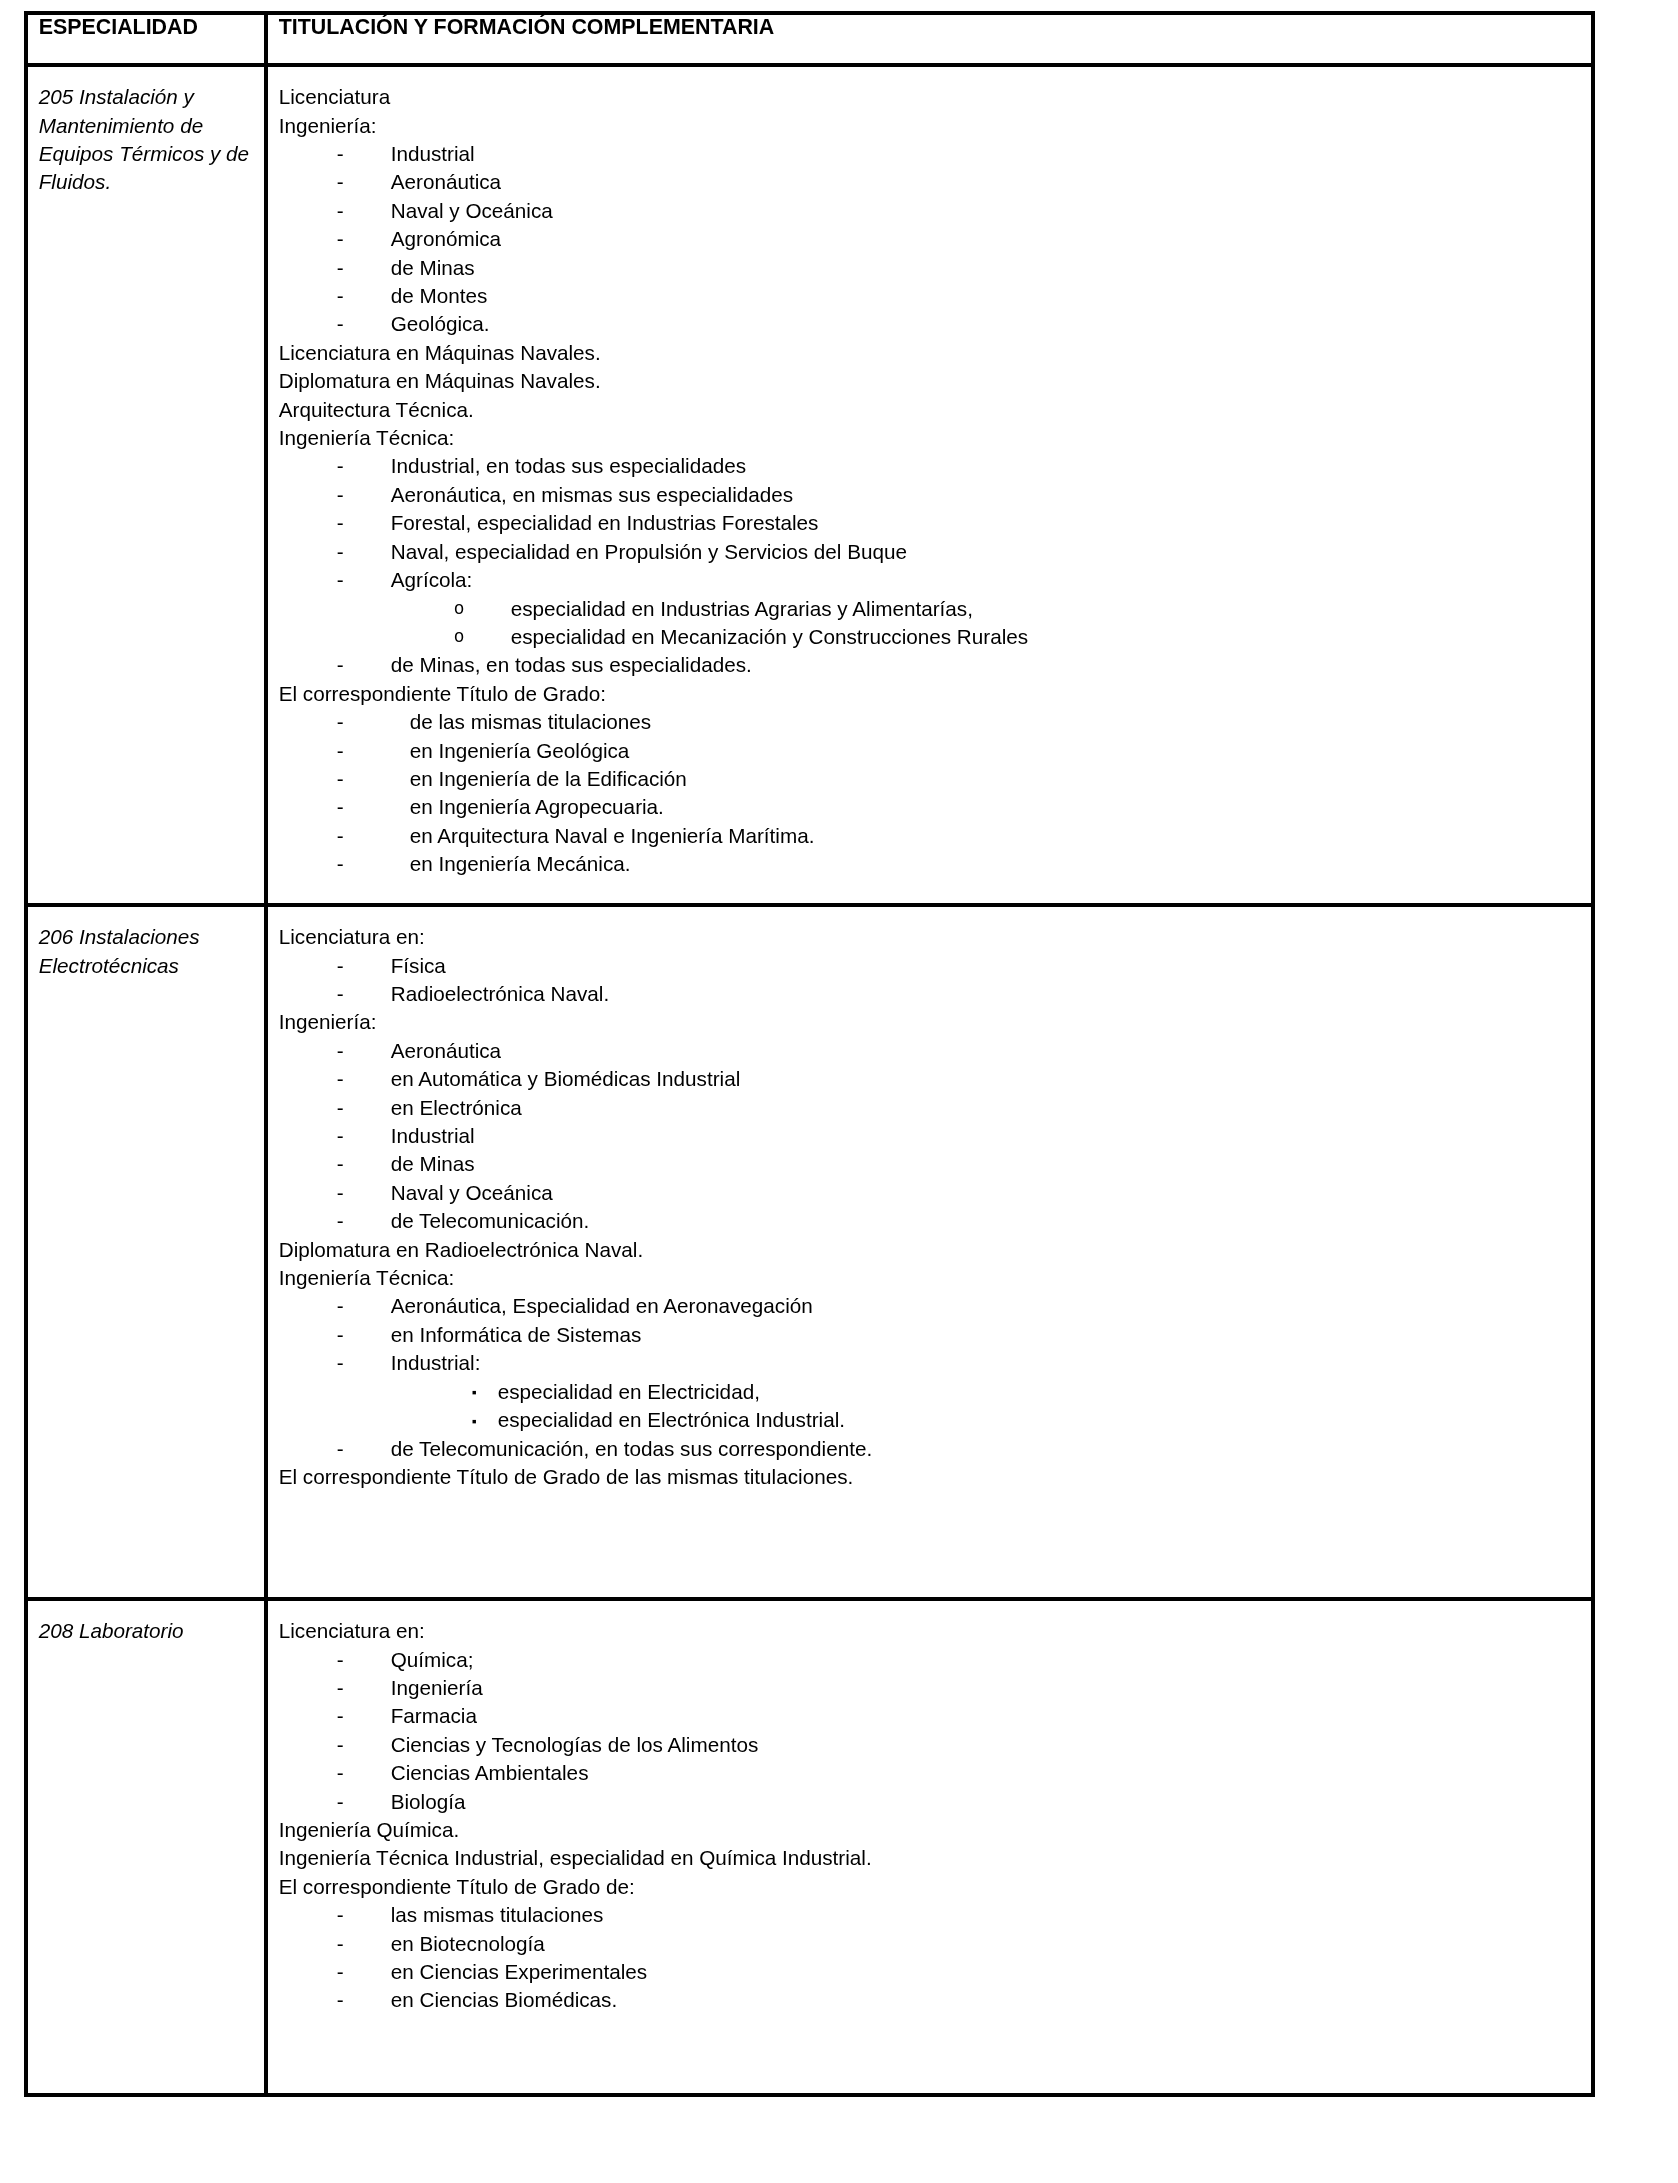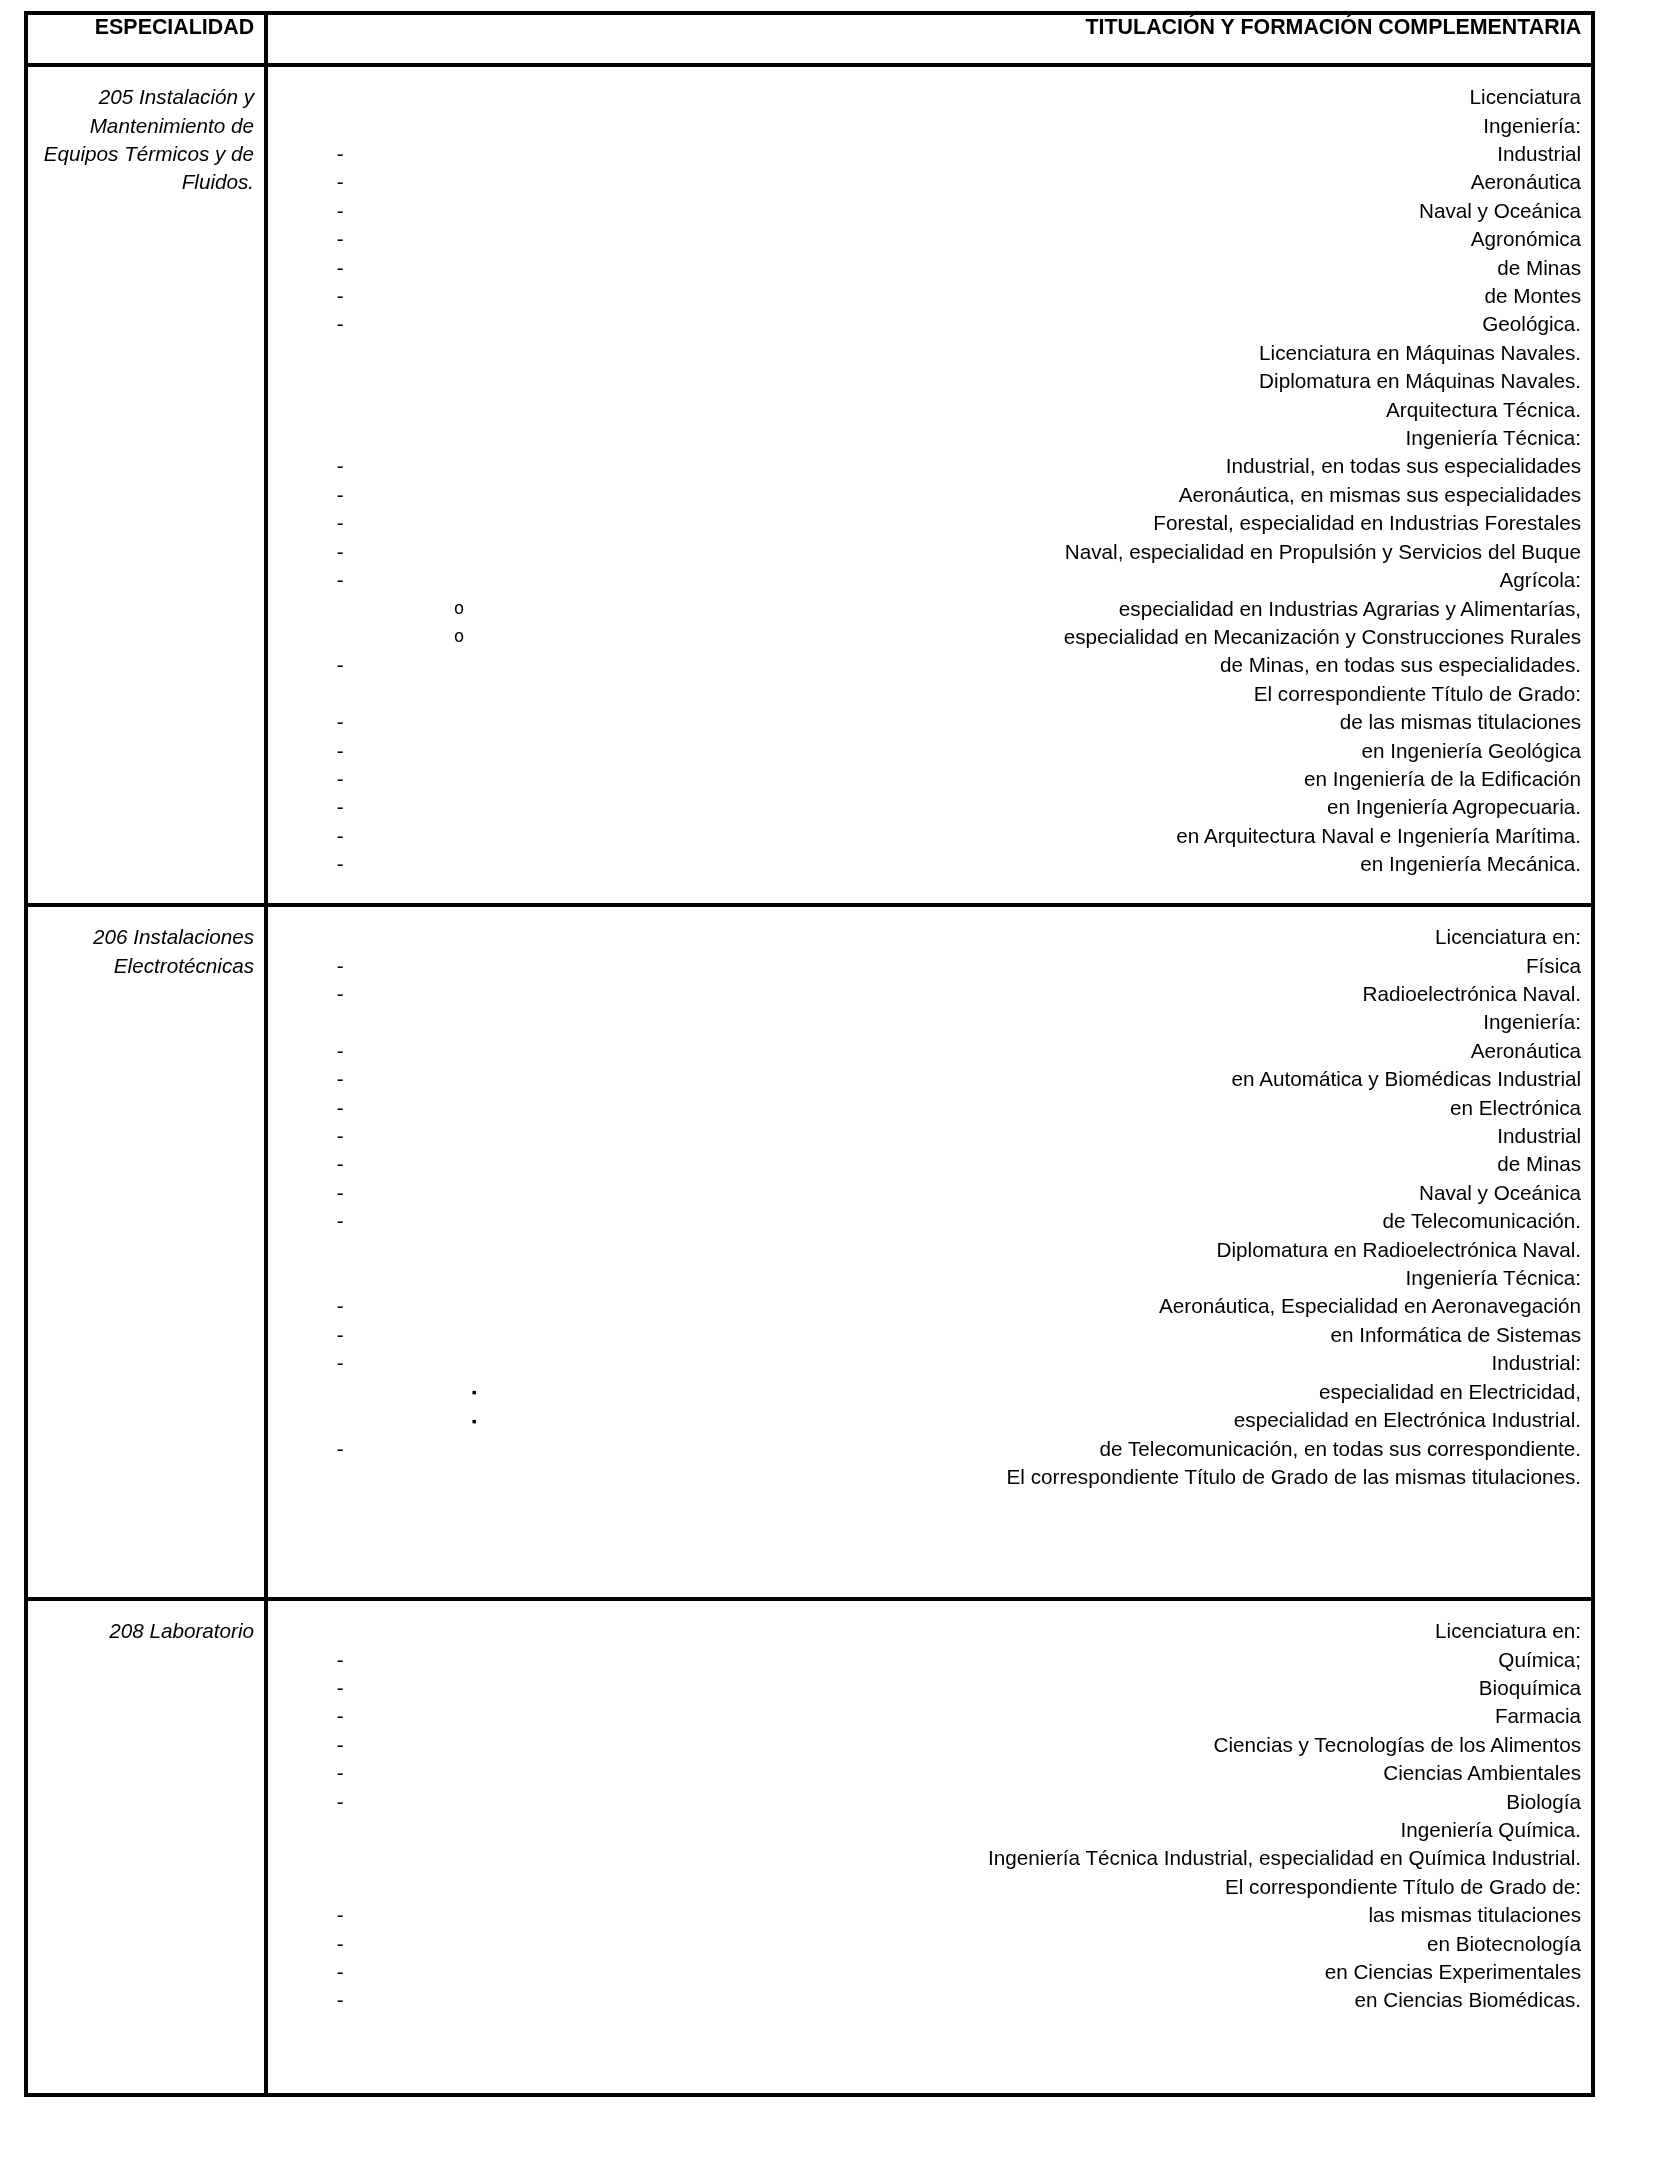--- a/index.html
+++ b/index.html
@@ -20,21 +20,21 @@
     border-collapse: collapse;
     table-layout: fixed;
     width: 1571px;
     margin: 11px 0 0 24.4px;
     font-size: 20.7px;
   }
   table.spec-table th,
   table.spec-table td {
     border: 4.4px solid #000000;
     vertical-align: top;
-    text-align: right;
+    text-align: left;
   }
   thead tr { height: 52px; }
   thead th {
     border-bottom-width: 6.6px;
     vertical-align: middle;
     font-size: 21.4px;
     font-weight: bold;
     padding: 0 10.3px;
     white-space: nowrap;
   }
@@ -143,21 +143,21 @@
           </td>
   </tr>
 
   <tr class="row-2">
     <td class="cell-esp">
       <div class="esp-text">208 Laboratorio</div>
     </td>
     <td class="cell-tit">
             <div class="line lvl0"><span class="txt">Licenciatura en:</span></div>
             <div class="line lvl1 dash"><span class="bullet">-</span><span class="txt">Química;</span></div>
-            <div class="line lvl1 dash"><span class="bullet">-</span><span class="txt">Bioquímica</span></div>
+            <div class="line lvl1 dash"><span class="bullet">-</span><span class="txt">Ingeniería</span></div>
             <div class="line lvl1 dash"><span class="bullet">-</span><span class="txt">Farmacia</span></div>
             <div class="line lvl1 dash"><span class="bullet">-</span><span class="txt">Ciencias y Tecnologías de los Alimentos</span></div>
             <div class="line lvl1 dash"><span class="bullet">-</span><span class="txt">Ciencias Ambientales</span></div>
             <div class="line lvl1 dash"><span class="bullet">-</span><span class="txt">Biología</span></div>
             <div class="line lvl0"><span class="txt">Ingeniería Química.</span></div>
             <div class="line lvl0"><span class="txt">Ingeniería Técnica Industrial, especialidad en Química Industrial.</span></div>
             <div class="line lvl0"><span class="txt">El correspondiente Título de Grado de:</span></div>
             <div class="line lvl1 dash"><span class="bullet">-</span><span class="txt">las mismas titulaciones</span></div>
             <div class="line lvl1 dash"><span class="bullet">-</span><span class="txt">en Biotecnología</span></div>
             <div class="line lvl1 dash"><span class="bullet">-</span><span class="txt">en Ciencias Experimentales</span></div>

